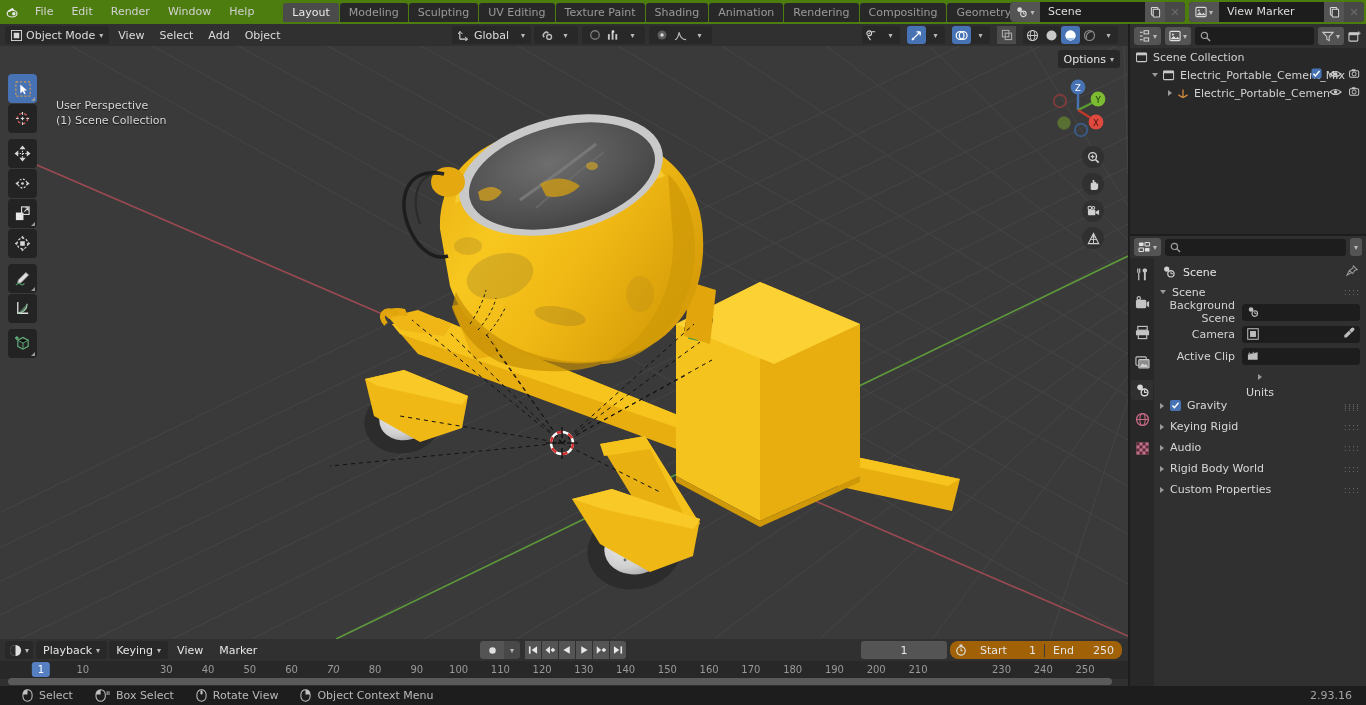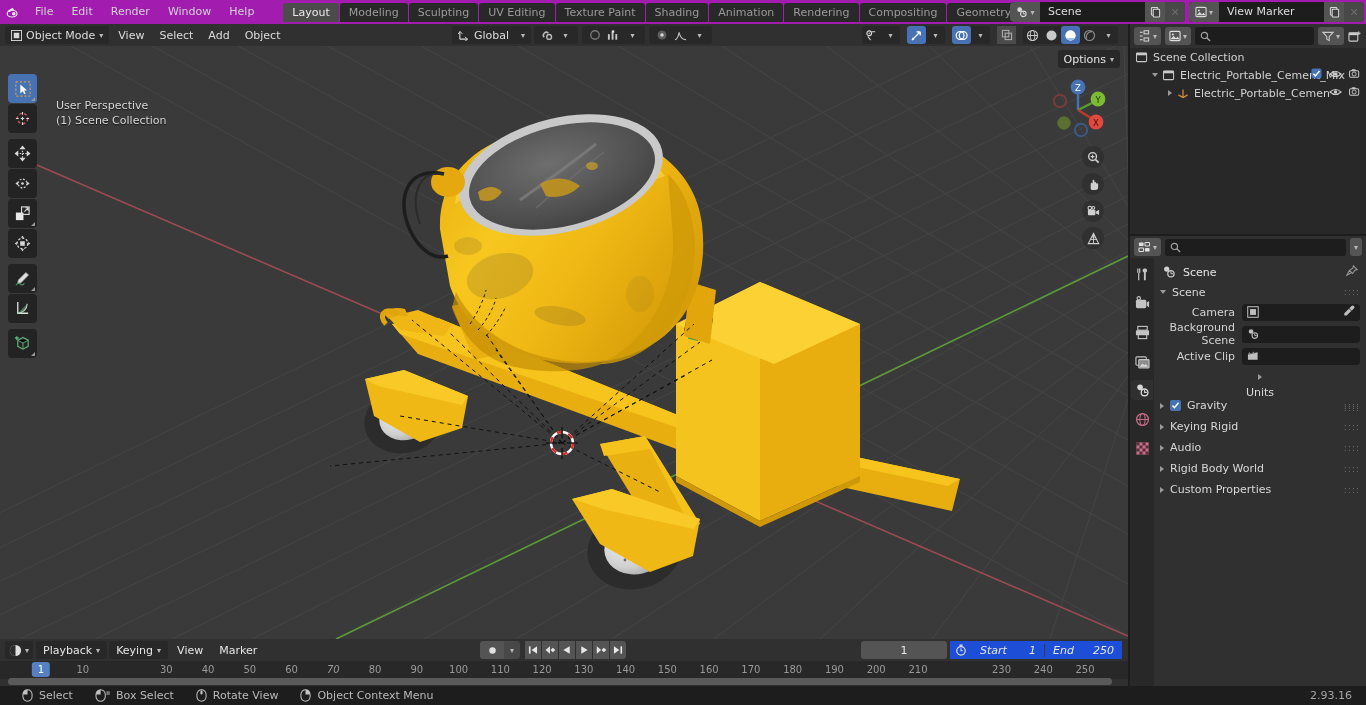--- a/index.html
+++ b/index.html
@@ -7,21 +7,21 @@
     width:1366px; height:705px; overflow:hidden;
     background:#1d1d1d;
     font-family:"DejaVu Sans", sans-serif;
     font-size:11px; color:#e5e5e5;
     -webkit-font-smoothing:antialiased;
   }
   #app { position:relative; width:1366px; height:705px; }
 
   
   .topbar{ position:absolute; left:0; top:0; width:1366px; height:24px;
-    background:#a21caf; display:flex; align-items:center; }
+    background:#4d7c0f; display:flex; align-items:center; }
   .blender-logo{ width:26px; height:24px; display:flex; align-items:center; justify-content:center; }
   .menu-item{ padding:0 9px; height:18px; line-height:18px; color:#d2d2d2; font-size:11px; border-radius:3px; }
   .wkspaces{ display:flex; align-items:center; margin-left:20px; height:24px; }
   .ws-tab{ height:19px; line-height:19px; padding:0 9px; font-size:11px; color:#9a9a9a;
     background:#282828; margin-right:1px; border-radius:3px 3px 0 0; }
   .ws-tab.active{ background:#4b4b4b; color:#e9e9e9; }
   .ws-add{ width:18px; text-align:center; color:#9a9a9a; background:#282828; height:19px; line-height:19px; border-radius:3px 3px 0 0; }
   .topright{ position:absolute; right:2px; top:2px; display:flex; align-items:center; gap:4px; }
   .tr-group{ display:flex; align-items:center; background:#282828; border-radius:4px; height:20px; overflow:hidden; }
   .tr-icobtn{ width:30px; height:20px; background:#545454; display:flex; align-items:center; justify-content:center; gap:2px; border-radius:4px 0 0 4px;}
@@ -98,21 +98,21 @@
   .tl-header{ height:22px; display:flex; align-items:center; padding-left:5px; gap:3px; position:relative;}
   .tl-grp{ display:flex; align-items:center; background:#282828; border-radius:3px; height:18px; }
   .tl-btn{ height:18px; display:flex;align-items:center;gap:4px; padding:0 7px; background:#282828; border-radius:3px; font-size:11px;}
   .tl-btn.plain{background:transparent;}
   .transport{ position:absolute; left:480px; display:flex; align-items:center; gap:1px;}
   .tp{ width:16px;height:18px;background:#545454;display:flex;align-items:center;justify-content:center;}
   .tp:first-child{border-radius:3px 0 0 3px;} .tp:last-child{border-radius:0 3px 3px 0;}
   .tl-right{ position:absolute; right:6px; display:flex; align-items:center; gap:3px;}
   .numfield{ height:18px; background:#545454; border-radius:3px; display:flex; align-items:center;
      justify-content:center; font-size:11px; color:#e8e8e8;}
-  .rangefield{ height:18px; background:#1d4ed8; border-radius:0; display:flex; align-items:center; font-size:11px;font-style:italic;}
+  .rangefield{ height:18px; background:#a16207; border-radius:8px; display:flex; align-items:center; font-size:11px;}
   .tl-ruler{ position:absolute; left:0; top:22px; width:1128px; height:18px; background:#282828;}
   .tick{ position:absolute; top:3px; font-size:10px; color:#9a9a9a; transform:translateX(-50%);}
   .playhead{ position:absolute; top:1px; height:15px; background:#5680c2; border-radius:3px;
      display:flex; align-items:center; justify-content:center; font-size:10px; color:#fff; padding:0 6px; transform:translateX(-50%);}
   .tl-scroll{ position:absolute; left:0; bottom:1px; width:1128px; height:7px; }
   .tl-scrollbar{ position:absolute; left:8px; top:0; width:1104px; height:7px; background:#5a5a5a; border-radius:4px;}
 
   
   .status{ position:absolute; left:0; top:686px; width:1366px; height:19px; background:#1d1d1d;
      display:flex; align-items:center; font-size:11px; color:#b9b9b9;}
@@ -864,45 +864,45 @@
       </div>
 
       <div class="panel-head">
         <span class="tri down"></span>
         <span>Scene</span>
         <span class="dots">::::</span>
       </div>
 
       <div id="scene-fields">
           <div class="prop-row">
+            <div class="prop-lab">Background Scene</div>
+            <div class="prop-field">
+              <span style="display:flex;">
+                <svg width="12" height="12" viewBox="0 0 13 13">
+                  <circle cx="4.4" cy="3.8" r="2.5" fill="#bdbdbd"></circle>
+                  <circle cx="8.4" cy="8.2" r="3" fill="none" stroke="#bdbdbd" stroke-width="1.2"></circle>
+                  <path d="M8.4 5.9 v2.3 h2" stroke="#bdbdbd" stroke-width="1" fill="none"></path>
+                </svg>
+              </span>
+              <span></span>
+            </div>
+          </div>
+          <div class="prop-row">
             <div class="prop-lab">Camera</div>
             <div class="prop-field">
               <span style="display:flex;">
                 <svg width="12" height="12" viewBox="0 0 13 13">
                   <rect x="0.8" y="0.8" width="11.4" height="11.4" fill="none" stroke="#bdbdbd" stroke-width="1.1"></rect>
                   <rect x="3.3" y="3.3" width="6.4" height="6.4" fill="#bdbdbd"></rect>
                 </svg>
               </span>
               <span></span>
               <span class="eyedrop"><svg width="12" height="12" viewBox="0 0 13 13">
                   <path d="M9.2 1.2 a1.8 1.8 0 0 1 2.6 2.6 L9.4 6.2 L6.8 3.6z M6.4 4 L8.9 6.6 L4 11.5 L1.4 11.5 L1.4 9z" fill="#bdbdbd"></path>
                 </svg></span>
-            </div>
-          </div>
-          <div class="prop-row">
-            <div class="prop-lab">Background Scene</div>
-            <div class="prop-field">
-              <span style="display:flex;">
-                <svg width="12" height="12" viewBox="0 0 13 13">
-                  <circle cx="4.4" cy="3.8" r="2.5" fill="#bdbdbd"></circle>
-                  <circle cx="8.4" cy="8.2" r="3" fill="none" stroke="#bdbdbd" stroke-width="1.2"></circle>
-                  <path d="M8.4 5.9 v2.3 h2" stroke="#bdbdbd" stroke-width="1" fill="none"></path>
-                </svg>
-              </span>
-              <span></span>
             </div>
           </div>
           <div class="prop-row">
             <div class="prop-lab">Active Clip</div>
             <div class="prop-field">
               <span style="display:flex;">
                 <svg width="12" height="12" viewBox="0 0 13 13">
                   <path d="M1 5 L11.5 2.5 L11.5 10.5 L1 10.5z" fill="#bdbdbd"></path>
                   <path d="M1 5 L2.5 2.2 L4.5 4.6 M5.2 4.1 L6.8 1.6 L8.8 4z" fill="#8c8c8c"></path>
                 </svg>

